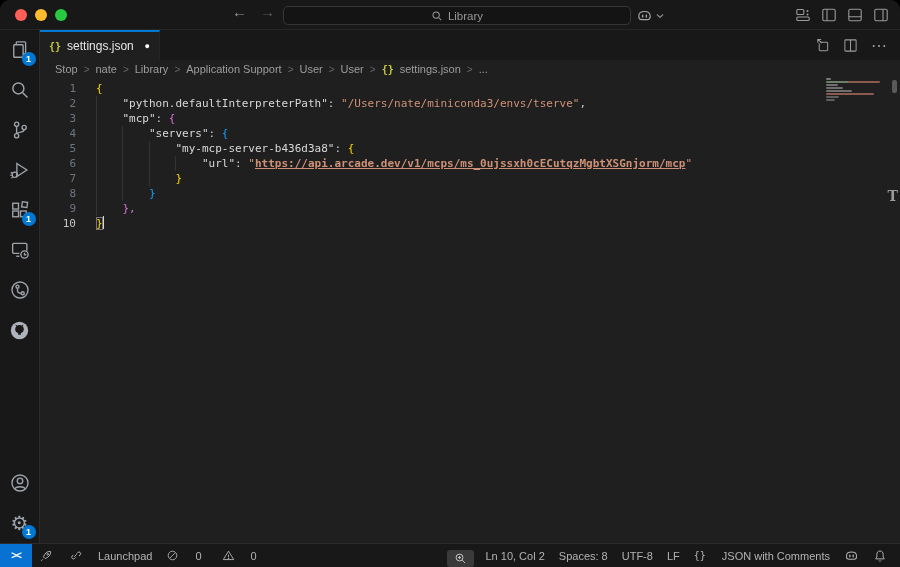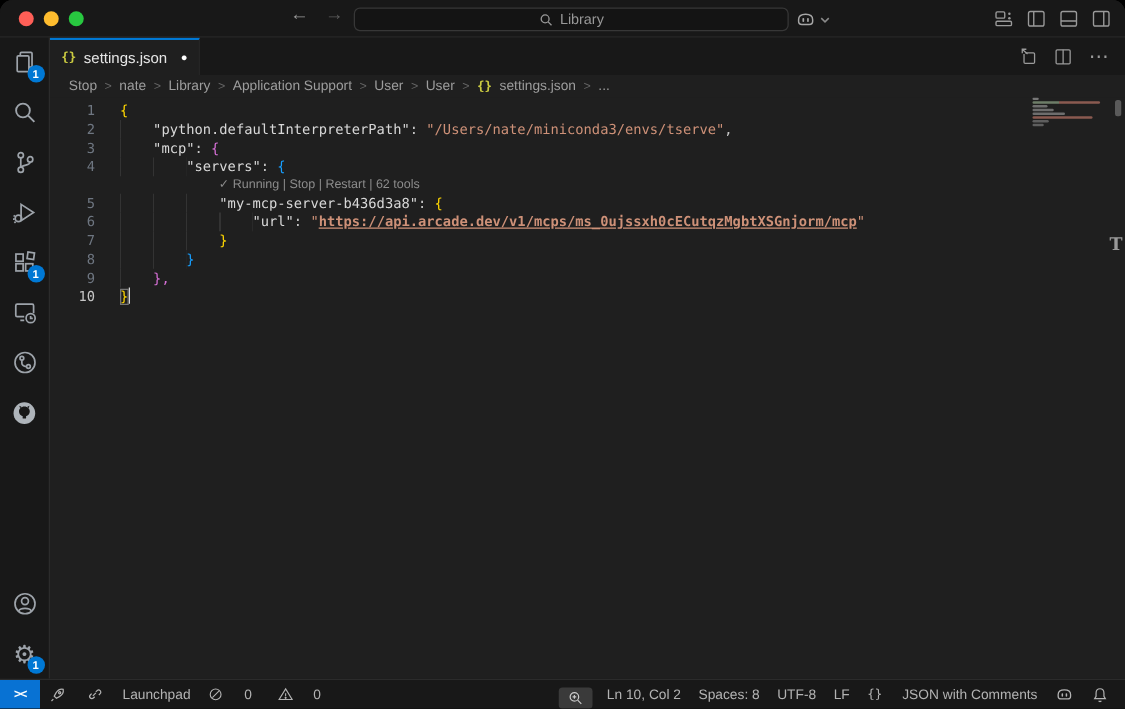--- a/index.html
+++ b/index.html
@@ -261,21 +261,20 @@
         <span class="bc-sep">&gt;</span>
         <span>...</span>
       </div>
 
       <div class="editor">
         <div>
             <div class="code-line"><span class="ln">1</span><span class="tk-b0">{</span></div>
             <div class="code-line"><span class="ln">2</span><span class="ind" style="width: 4ch;"></span><span class="tk-k">"python.defaultInterpreterPath"</span><span class="tk-p">: </span><span class="tk-v">"/Users/nate/miniconda3/envs/tserve"</span><span class="tk-p">,</span></div>
             <div class="code-line"><span class="ln">3</span><span class="ind" style="width: 4ch;"></span><span class="tk-k">"mcp"</span><span class="tk-p">: </span><span class="tk-b1">{</span></div>
             <div class="code-line"><span class="ln">4</span><span class="ind" style="width: 8ch;"></span><span class="tk-k">"servers"</span><span class="tk-p">: </span><span class="tk-b2">{</span></div>
-            <div class="lens-line"><span class="lens-link">✓ Running</span><span> | </span><span class="lens-link">Stop</span><span> | </span><span class="lens-link">Restart</span><span> | </span><span class="lens-link">62 tools</span></div>
             <div class="code-line"><span class="ln">5</span><span class="ind" style="width: 12ch;"></span><span class="tk-k">"my-mcp-server-b436d3a8"</span><span class="tk-p">: </span><span class="tk-b0">{</span></div>
             <div class="code-line"><span class="ln">6</span><span class="ind" style="width: 16ch;"></span><span class="tk-k">"url"</span><span class="tk-p">: </span><span class="tk-v">"</span><span class="tk-u">https://api.arcade.dev/v1/mcps/ms_0ujssxh0cECutqzMgbtXSGnjorm/mcp</span><span class="tk-v">"</span></div>
             <div class="code-line"><span class="ln">7</span><span class="ind" style="width: 12ch;"></span><span class="tk-b0">}</span></div>
             <div class="code-line"><span class="ln">8</span><span class="ind" style="width: 8ch;"></span><span class="tk-b2">}</span></div>
             <div class="code-line"><span class="ln">9</span><span class="ind" style="width: 4ch;"></span><span class="tk-b1">},</span></div>
             <div class="code-line"><span class="ln active">10</span><span class="tk-b0 boxed">}</span><span class="cursor"></span></div>
           </div>
         <div class="minimap">
           <div style="width:5px;background:#777;"></div>
           <div style="width:54px;background:linear-gradient(90deg,#6d7d68 0 40%,#8a5a50 40% 100%);"></div>

